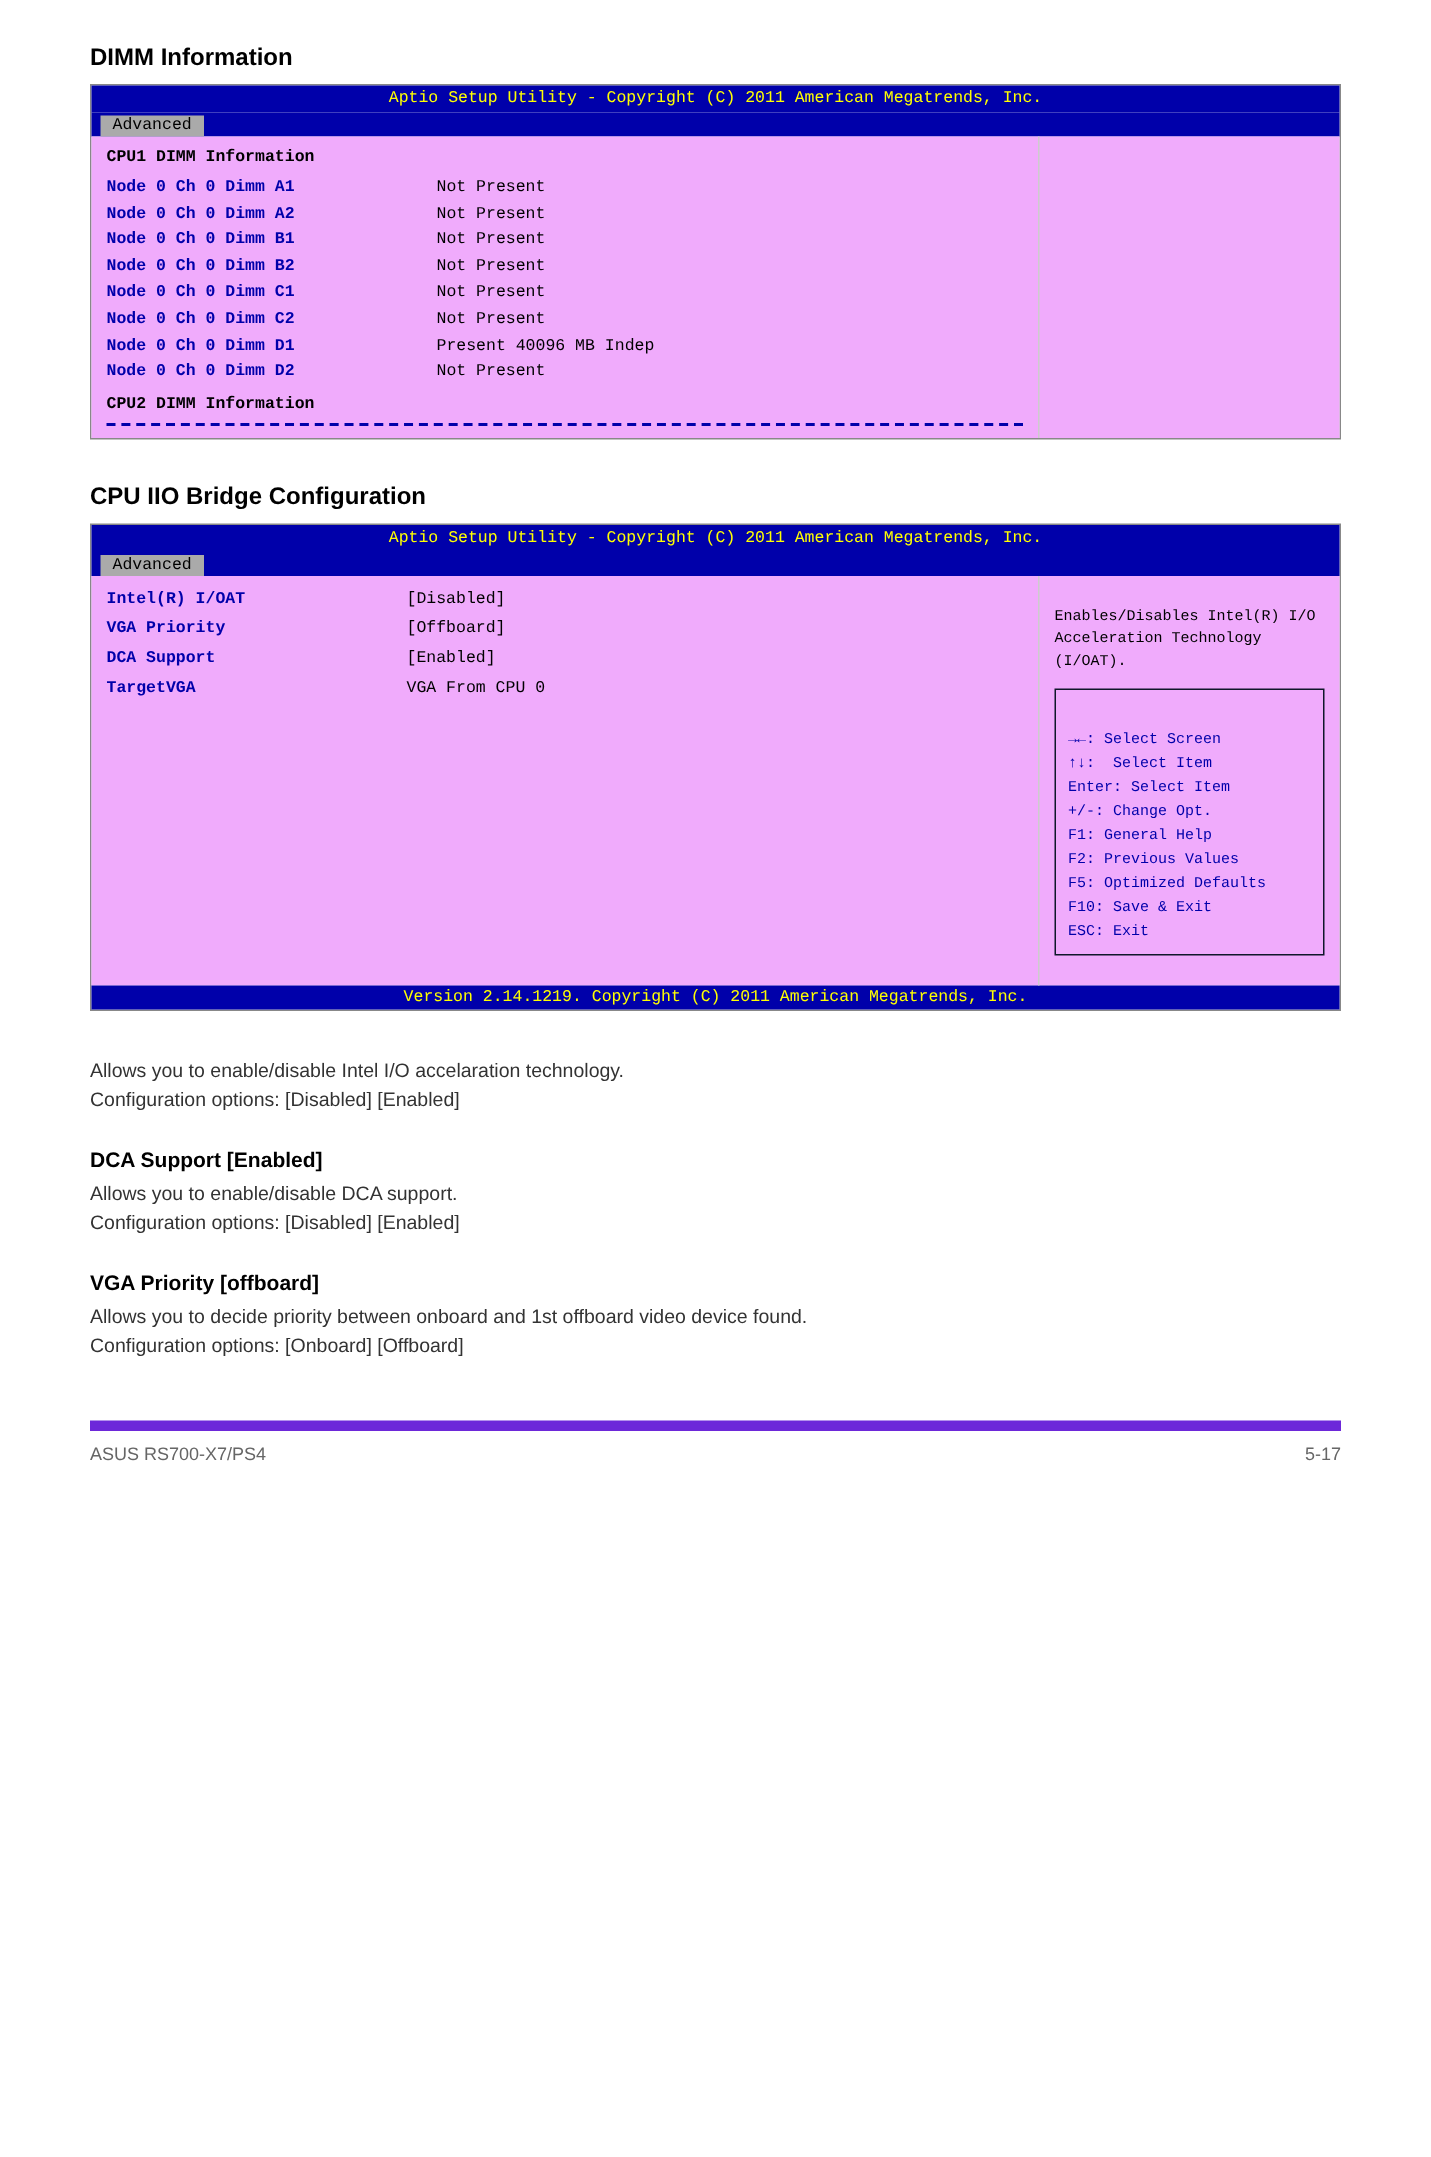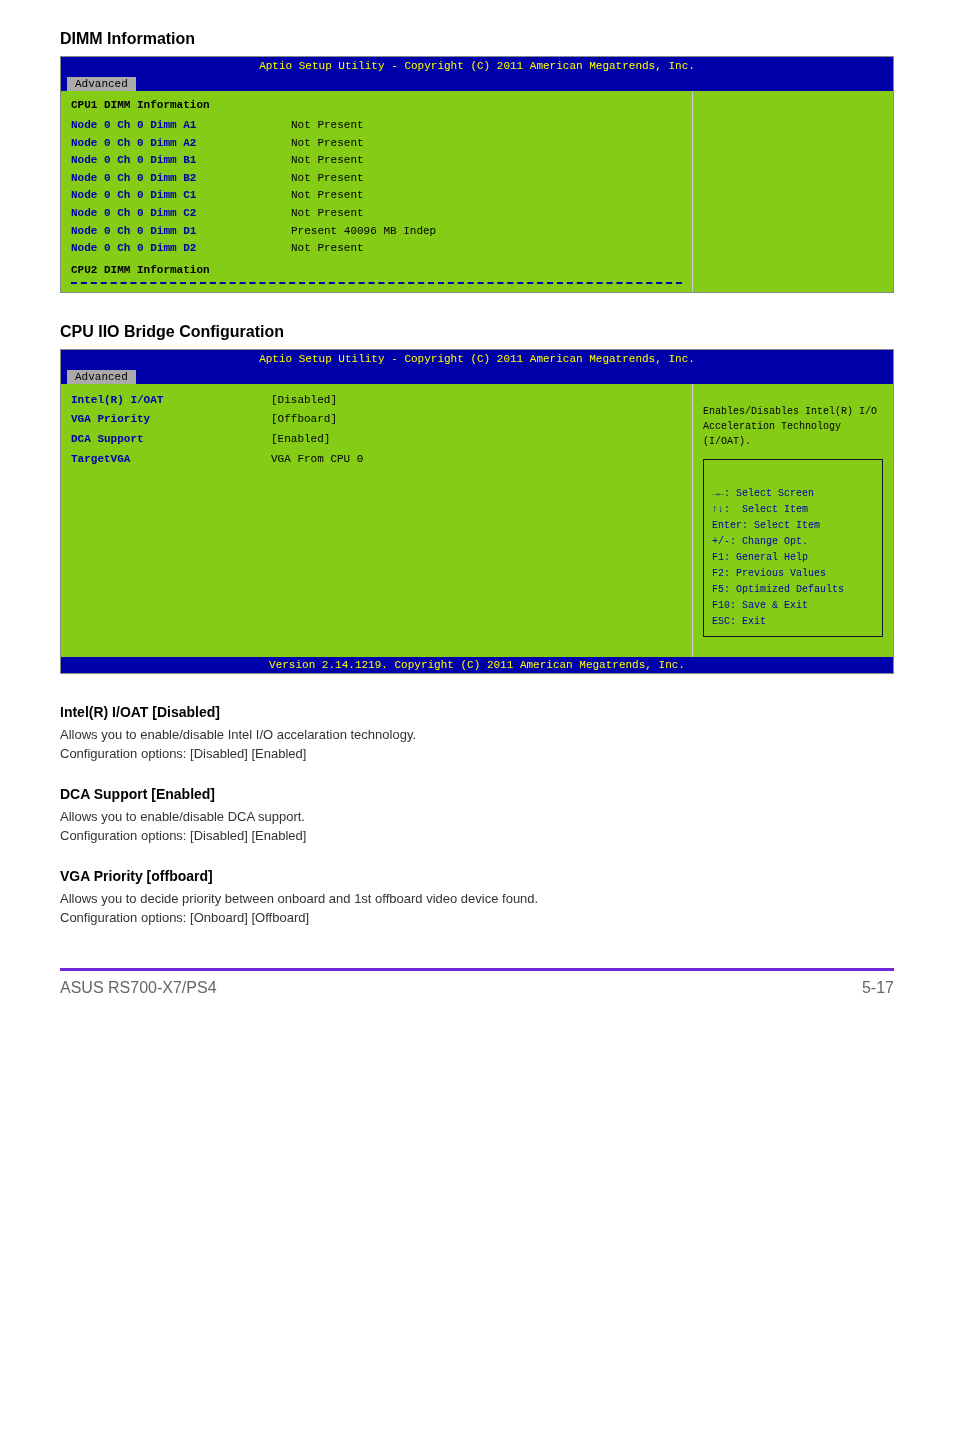--- a/index.html
+++ b/index.html
@@ -56,21 +56,21 @@
       display: inline-block;
       background: #aaa;
       color: #000;
       padding: 1px 8px;
       font-family: 'Courier New', monospace;
       font-size: 11px;
     }
 
     .bios-body {
       display: flex;
-      background: #84cc16;
+      background: #f0abfc;
     }
 
     .bios-main {
       flex: 1;
       padding: 8px 10px;
       border-right: 1px solid #ccc;
       min-height: 180px;
     }
 
     .bios-sidebar {
@@ -147,26 +147,26 @@
       margin-bottom: 5px;
     }
 
     .content-body {
       font-size: 13px;
       line-height: 1.5;
       color: #333;
     }
 
     .footer-bar {
-      border-top: 3px solid #6d28d9;
+      border-top: 7px solid #6d28d9;
       margin-top: 40px;
       padding-top: 8px;
       display: flex;
       justify-content: space-between;
-      font-size: 16px;
+      font-size: 12px;
       color: #666;
     }
 
     .nav-box {
       border: 1px solid #0f172a;
       padding: 6px 8px;
       margin-top: 10px;
     }
   </style>
 </head>
@@ -273,21 +273,20 @@
             <div>ESC: Exit</div>
           </div>
         </div>
       </div>
     </div>
     <div class="bios-footer">Version 2.14.1219. Copyright (C) 2011 American Megatrends, Inc.</div>
   </div>
 </div>
 
 <div class="content-section">
-  <h3 class="content-title">Intel(R) I/OAT [Disabled]</h3>
   <div class="content-body">
     Allows you to enable/disable Intel I/O accelaration technology.<br>
     Configuration options: [Disabled] [Enabled]
   </div>
 </div>
 
 <div class="content-section">
   <h3 class="content-title">DCA Support [Enabled]</h3>
   <div class="content-body">
     Allows you to enable/disable DCA support.<br>

